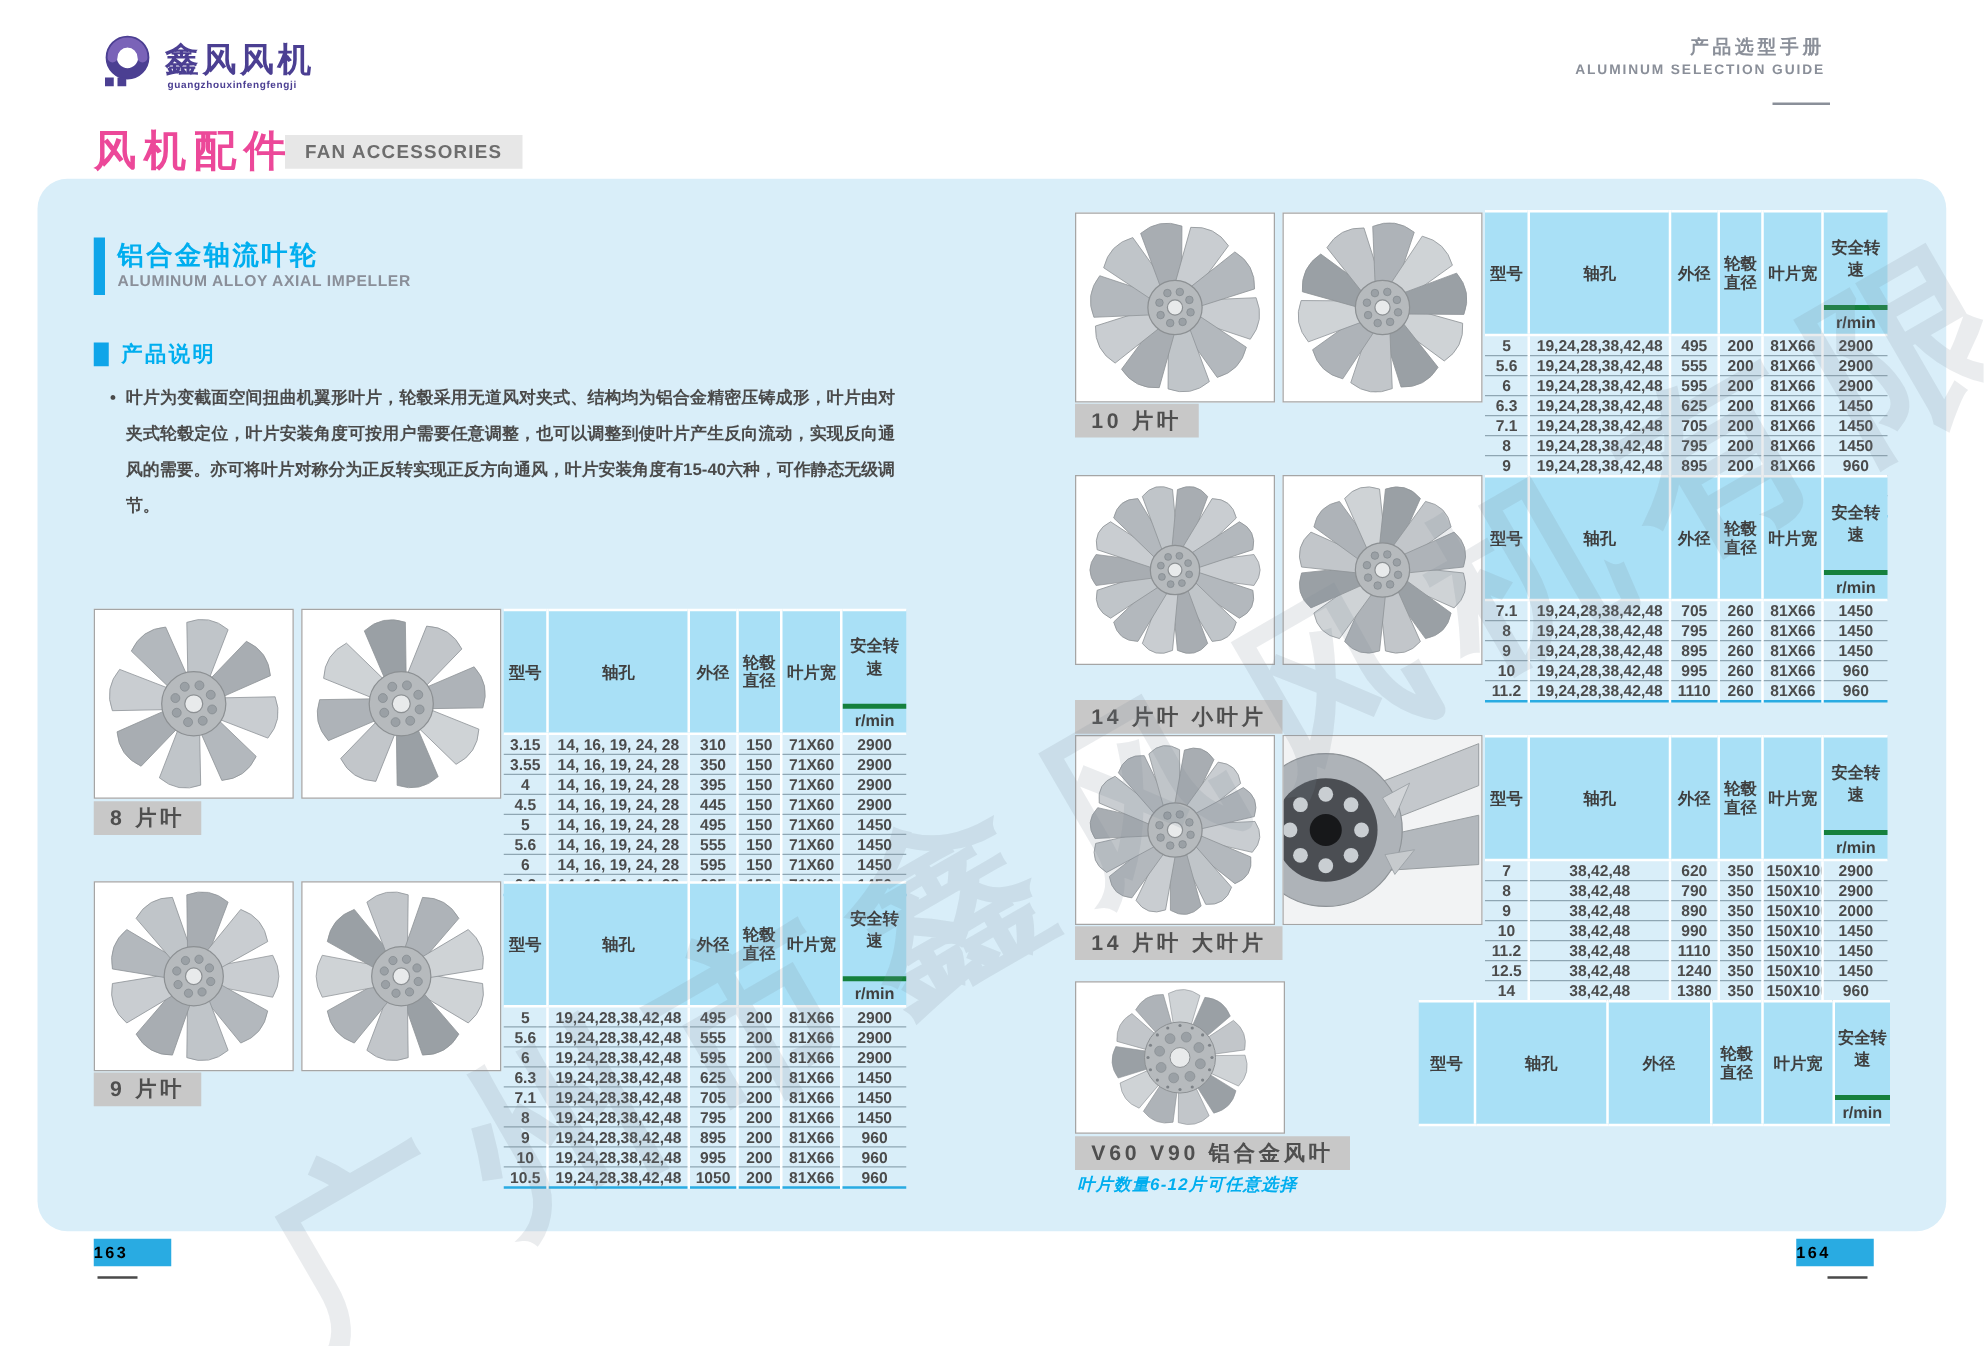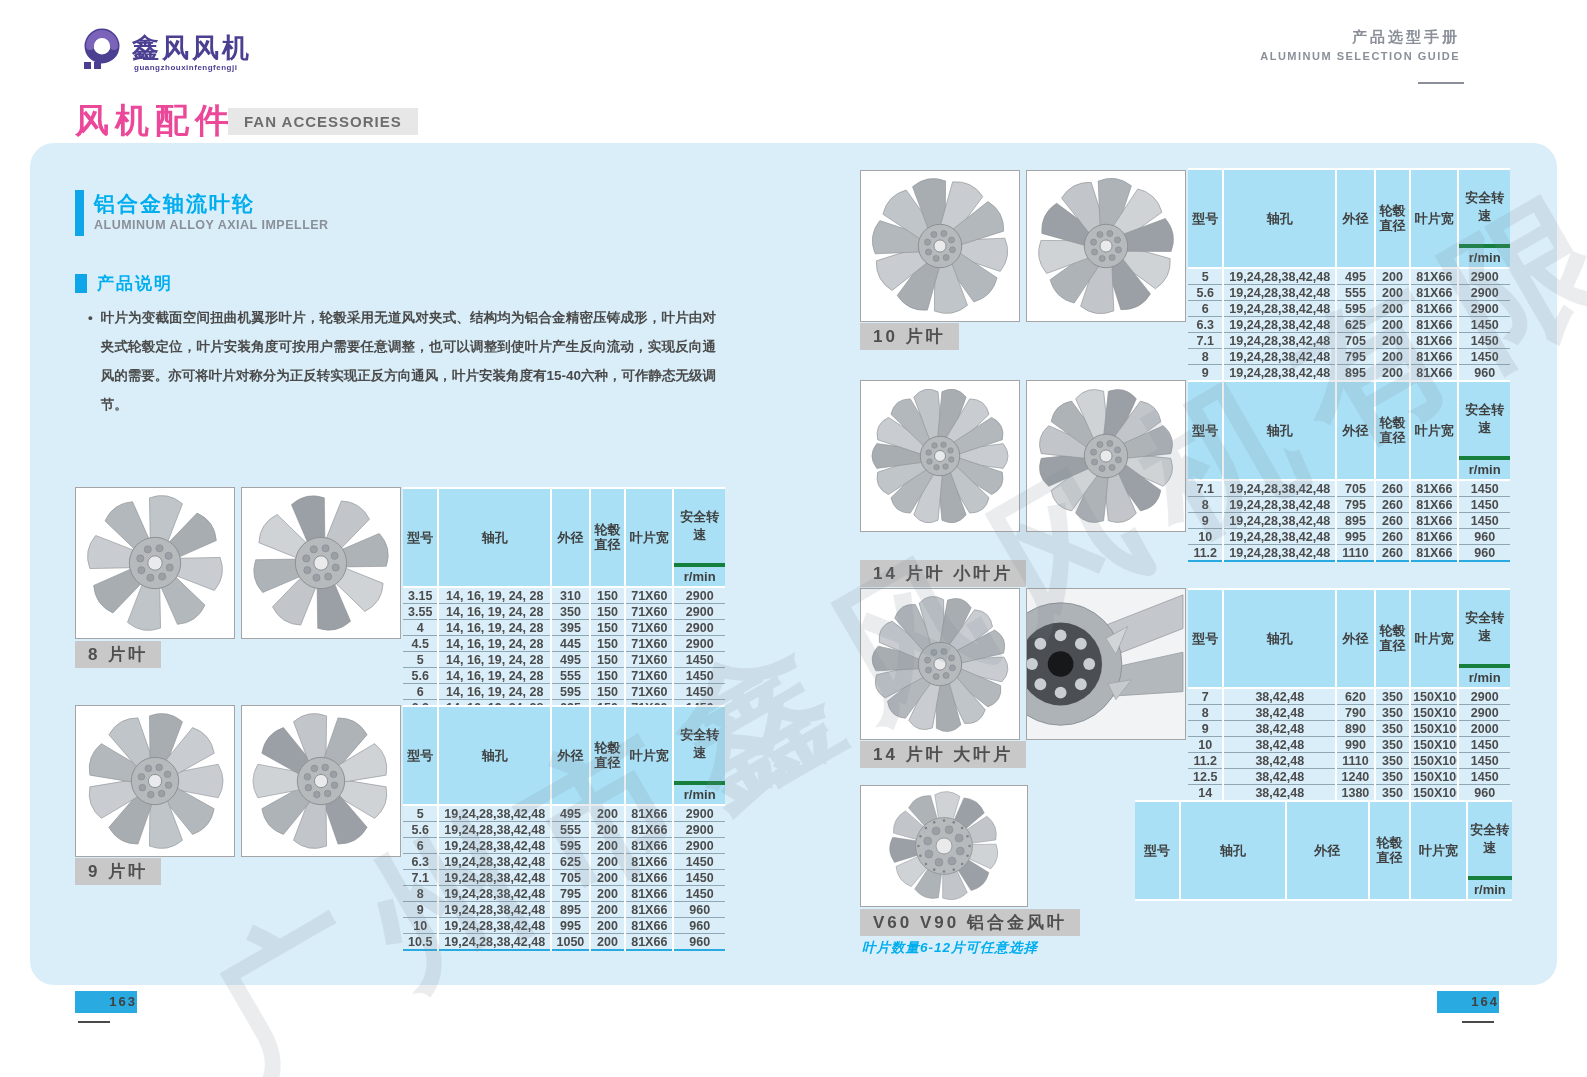--- a/index.html
+++ b/index.html
@@ -52,22 +52,22 @@
   .sp2{padding:2px 0;}
   table.spec.big{width:377px;}
   table.spec.big td{height:52px;font-size:13px;}
   col.c-model{width:11%;} col.c-shaft{width:35%;} col.c-outer{width:12%;}
   col.c-hub{width:11%;} col.c-blade{width:15%;} col.c-speed{width:16%;}
   table.spec.big col.c-model{width:12%;} table.spec.big col.c-shaft{width:28%;}
   table.spec.big col.c-outer{width:22%;} table.spec.big col.c-hub{width:11%;}
   table.spec.big col.c-blade{width:15%;} table.spec.big col.c-speed{width:12%;}
 
   
-  .pagenum{background:#29ABE2;color:#404040;font-size:13px;font-weight:bold;
-    width:62px;height:22px;line-height:22px;text-align:right;letter-spacing:2px;}
+  .pagenum{background:#29ABE2;color:#000000;font-size:13px;font-weight:bold;
+    width:62px;height:22px;line-height:22px;text-align:left;letter-spacing:2px;}
   .pagenum-line{width:32px;height:2px;background:#4a4a4a;}
   .footer-note{font-size:13.5px;font-weight:bold;color:#4a4a4a;letter-spacing:1px;}
 
   
   .watermark{left:230px;top:930px;font-size:150px;font-weight:bold;letter-spacing:28px;
     color:rgba(125,136,148,0.16);white-space:nowrap;transform:rotate(-30deg);
     transform-origin:left center;z-index:40;pointer-events:none;}
 </style>
 </head>
 <body>

